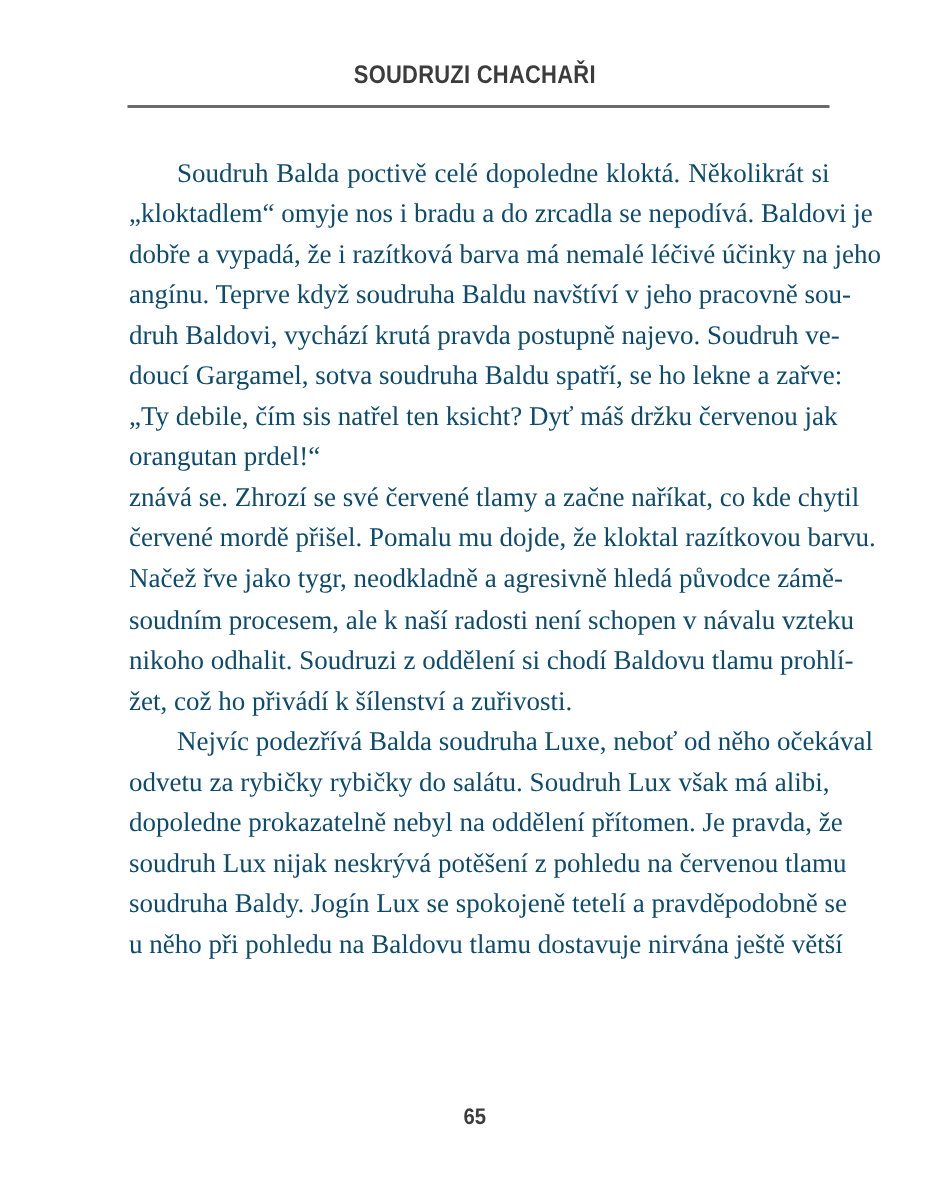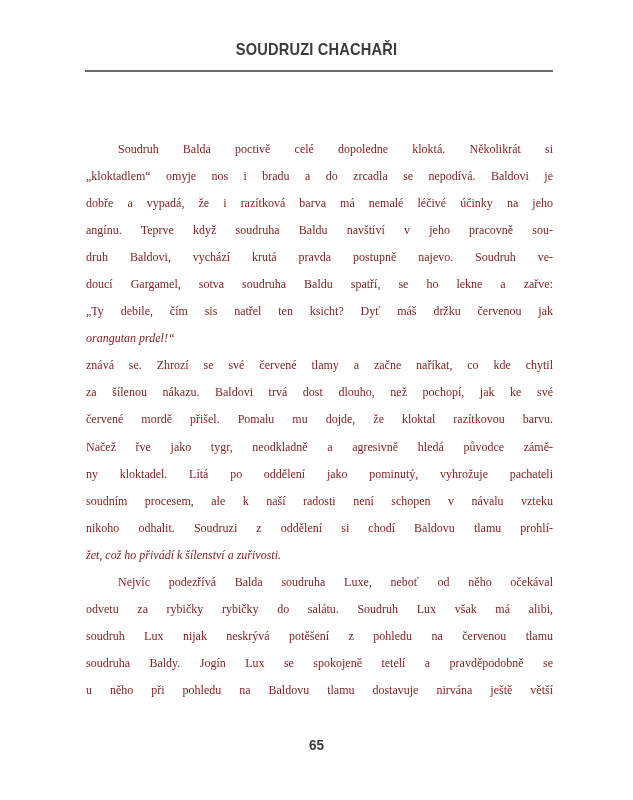--- a/index.html
+++ b/index.html
@@ -34,36 +34,34 @@
     width: 468px;
     height: 2px;
     background: #6b6b6b;
   }
   .body-text {
     position: absolute;
     top: 102px;
     left: 86px;
     width: 467px;
     font-family: "Liberation Serif", serif;
-    font-size: 12px;
-    color: #7f1d1d;
-    margin-top: 34px;
+    font-size: 18px;
+    color: #0c4a6e;
   }
   .line {
     display: block;
     height: 27.05px;
     line-height: 27.05px;
     white-space: nowrap;
     text-align: justify;
     text-align-last: justify;
   }
   .line.last {
     text-align: center;
     text-align-last: left;
-    font-style: italic;
   }
   .line.indent {
     text-indent: 32px;
   }
   .folio {
     position: absolute;
     top: 736px;
     left: 0;
     width: 633px;
     text-align: center;
@@ -87,30 +85,29 @@
     <span class="line">„kloktadlem“ omyje nos i bradu a do zrcadla se nepodívá. Baldovi je</span>
     <span class="line">dobře a vypadá, že i razítková barva má nemalé léčivé účinky na jeho</span>
     <span class="line">angínu. Teprve když soudruha Baldu navštíví v jeho pracovně sou-</span>
     <span class="line">druh Baldovi, vychází krutá pravda postupně najevo. Soudruh ve-</span>
     <span class="line">doucí Gargamel, sotva soudruha Baldu spatří, se ho lekne a zařve:</span>
     <span class="line">„Ty debile, čím sis natřel ten ksicht? Dyť máš držku červenou jak</span>
     <span class="line last">orangutan prdel!“</span>
   </div>
   <div>
     <span class="line">znává se. Zhrozí se své červené tlamy a začne naříkat, co kde chytil</span>
-    <span class="line">za šílenou nákazu. Baldovi trvá dost dlouho, než pochopí, jak ke své</span>
     <span class="line">červené mordě přišel. Pomalu mu dojde, že kloktal razítkovou barvu.</span>
     <span class="line">Načež řve jako tygr, neodkladně a agresivně hledá původce zámě-</span>
-    <span class="line">ny kloktadel. Lítá po oddělení jako pominutý, vyhrožuje pachateli</span>
     <span class="line">soudním procesem, ale k naší radosti není schopen v návalu vzteku</span>
     <span class="line">nikoho odhalit. Soudruzi z oddělení si chodí Baldovu tlamu prohlí-</span>
     <span class="line last">žet, což ho přivádí k šílenství a zuřivosti.</span>
   </div>
   <div>
     <span class="line indent">Nejvíc podezřívá Balda soudruha Luxe, neboť od něho očekával</span>
     <span class="line">odvetu za rybičky rybičky do salátu. Soudruh Lux však má alibi,</span>
+    <span class="line">dopoledne prokazatelně nebyl na oddělení přítomen. Je pravda, že</span>
     <span class="line">soudruh Lux nijak neskrývá potěšení z pohledu na červenou tlamu</span>
     <span class="line">soudruha Baldy. Jogín Lux se spokojeně tetelí a pravděpodobně se</span>
     <span class="line">u něho při pohledu na Baldovu tlamu dostavuje nirvána ještě větší</span>
   </div>
 </div>
 
 <div class="folio">65</div>
 
 </body></html>

